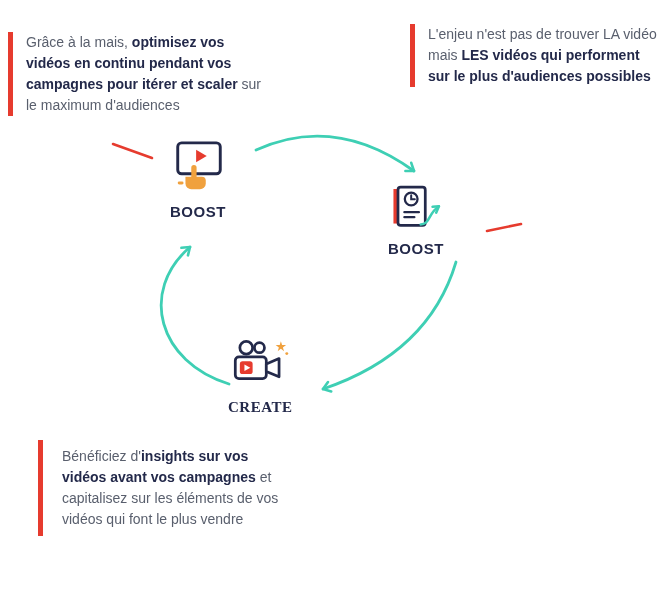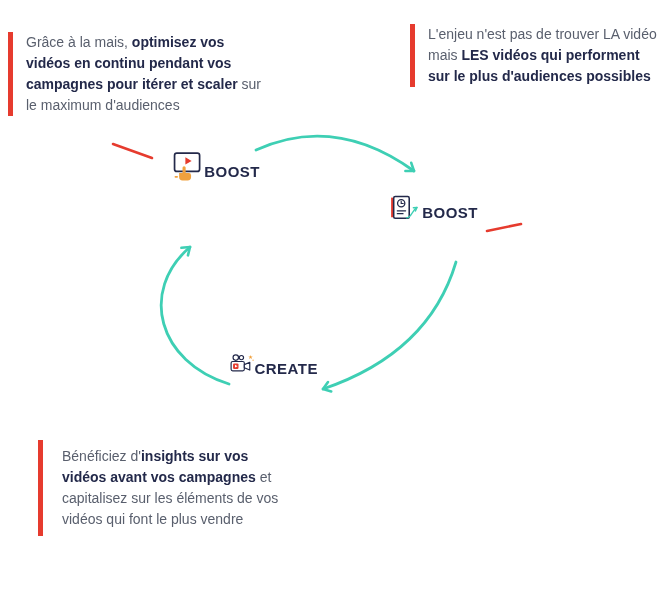--- a/index.html
+++ b/index.html
@@ -16,24 +16,24 @@
     border-left:5px solid #e63b2e;
     padding-left:13px;
     font-size:14px;
     line-height:1.5;
     color:#595f6d;
   }
   .callout b{color:#23294a;font-weight:700;}
   .callout-boost{left:8px;top:32px;width:240px;}
   .callout-learn{left:410px;top:24px;width:232px;}
   .callout-create{left:38px;top:440px;width:242px;}
-  .node{position:absolute;width:90px;display:flex;flex-direction:row;align-items:center;}
+  .node{position:absolute;width:90px;display:flex;flex-direction:column;align-items:flex-start;}
   .node-boost{left:170px;top:139px;}
   .node-learn{left:388px;top:184px;}
-  .node-create{left:228px;top:337px;}
+  .node-create{left:228px;top:337px;font-family:Liberation Serif, serif;}
   .node-label{
     margin-top:6px;
     font-size:15px;
     font-weight:700;
     color:#23294a;
     letter-spacing:.5px;
     text-align:center;
   }
 </style>
 </head>

